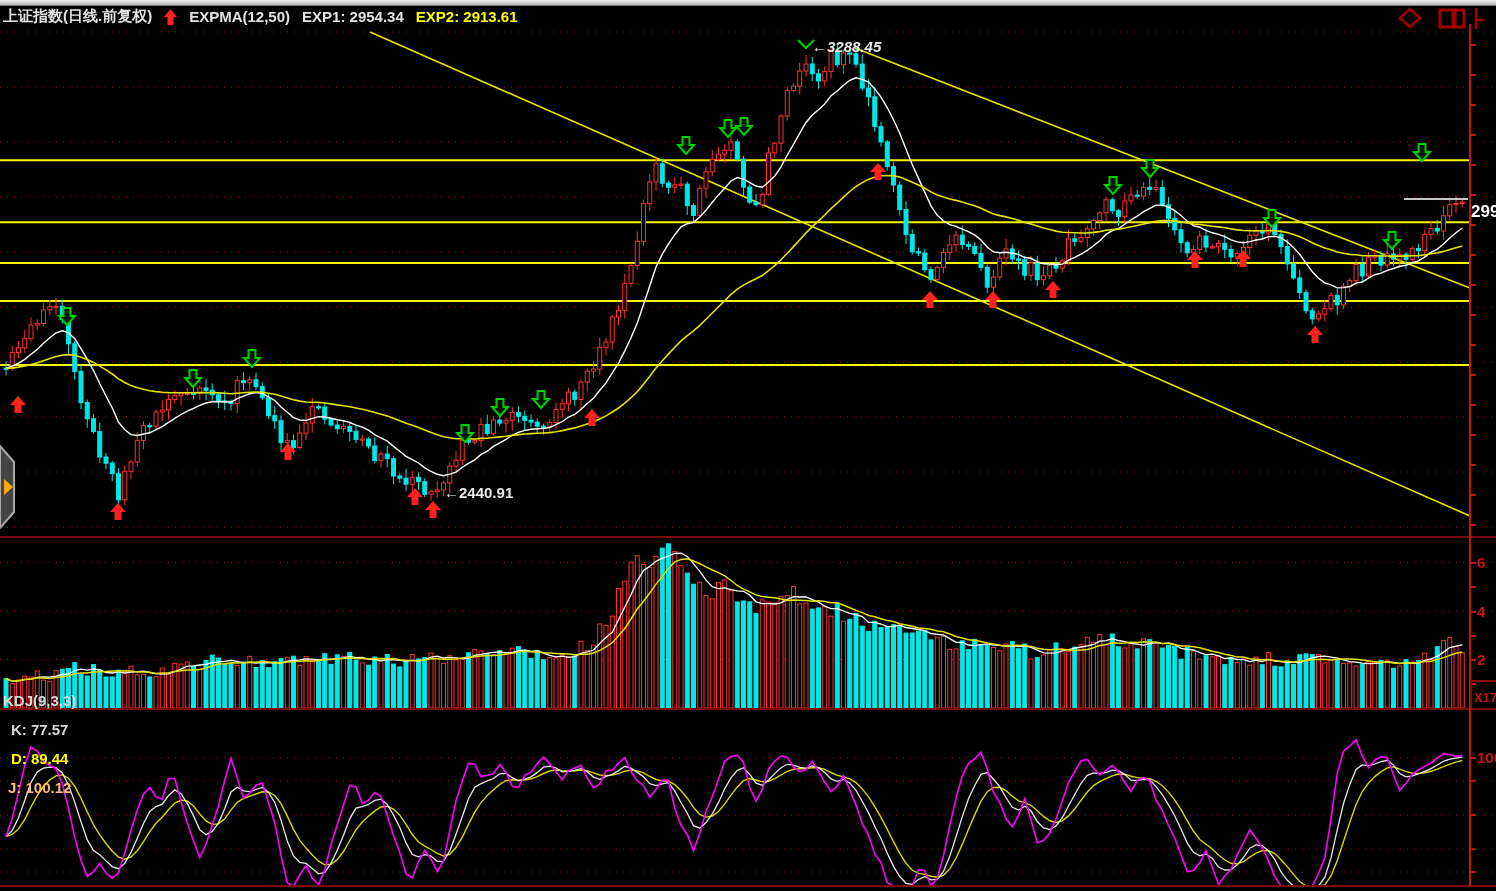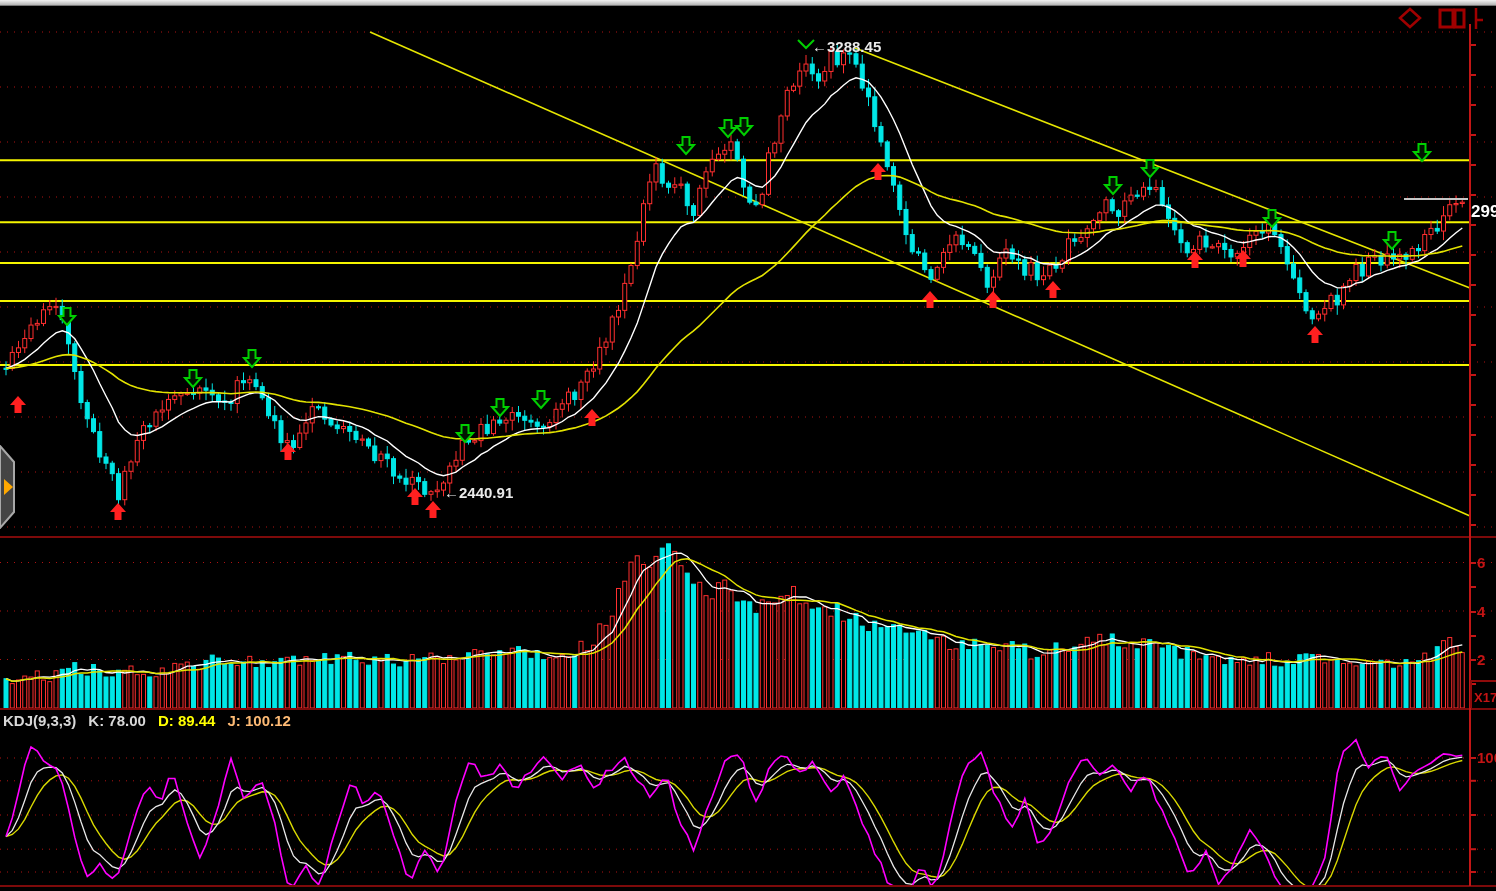--- a/index.html
+++ b/index.html
@@ -5,25 +5,25 @@
   html,body{margin:0;padding:0;background:#000;}
   #app{position:relative;width:1496px;height:891px;background:#000;overflow:hidden;
        font-family:"Liberation Sans",sans-serif;}
   .top-strip{position:absolute;left:0;top:0;width:1496px;height:5px;
        background:linear-gradient(#f2f2f2,#b5b5b5);border-bottom:1px solid #777;z-index:3;}
   #plot{position:absolute;left:0;top:0;z-index:1;}
   .hdr{position:absolute;display:flex;align-items:center;gap:12px;
        font:bold 15px "Liberation Sans",sans-serif;white-space:nowrap;z-index:2;}
   #title-bar{left:3px;top:7px;color:#e2e2e2;}
   #vol-hdr{left:3px;top:541px;color:#e2e2e2;}
-  #kdj-hdr{left:3px;top:712px;color:#d8d8d8;}
+  #kdj-hdr{left:3px;top:692px;color:#d8d8d8;flex-direction:column;}
   .yellow{color:#ffff00;}
   .magenta{color:#fdba74;}
   .annot{position:absolute;font:bold 15px "Liberation Sans",sans-serif;color:#eaeaea;z-index:2;}
-  #high-annot{left:812px;top:38px;}
+  #high-annot{left:812px;top:38px;font-style:italic;}
   #low-annot{left:444px;top:484px;}
   #last-price{position:absolute;left:1436px;top:202px;z-index:2;
        font:bold 17px "Liberation Sans",sans-serif;color:#ffffff;margin-left:35px;}
   #last-line{position:absolute;left:1404px;top:198px;width:64px;height:2px;background:#c6c6c6;z-index:2;}
   .axlbl{position:absolute;font:bold 15px "Liberation Sans",sans-serif;color:#c41414;z-index:2;}
   #vlab0{left:1477px;top:554px;} #vlab1{left:1477px;top:603px;} #vlab2{left:1477px;top:651px;}
   #klab{left:1477px;top:749px;}
   #scale-cell{position:absolute;left:1470px;top:680px;width:26px;height:28px;z-index:2;
        border-left:2px solid #8f0b0b;border-top:2px solid #8f0b0b;color:#c41414;
        font:bold 13px "Liberation Sans",sans-serif;padding:8px 8px 0 2px;box-sizing:border-box;}
@@ -905,25 +905,34 @@
         <line x1="1470" y1="660" x2="1476" y2="660" stroke="#c21616" stroke-width="2"></line>
         <line x1="1470" y1="684" x2="1476" y2="684" stroke="#c21616" stroke-width="2"></line>
         <line x1="1470" y1="758" x2="1476" y2="758" stroke="#c21616" stroke-width="2"></line>
         <line x1="1470" y1="780.8" x2="1476" y2="780.8" stroke="#c21616" stroke-width="2"></line>
         <line x1="1470" y1="815" x2="1476" y2="815" stroke="#c21616" stroke-width="2"></line>
         <line x1="1470" y1="849.2" x2="1476" y2="849.2" stroke="#c21616" stroke-width="2"></line>
         <line x1="1470" y1="872" x2="1476" y2="872" stroke="#c21616" stroke-width="2"></line>
       </g>
     </svg>
 
+  <div class="hdr" id="title-bar">
+    <span>上证指数(日线.前复权)</span>
+    <svg width="13" height="16">
+      <path d="M6.5 0 L13 8 L9.5 8 L9.5 16 L3.5 16 L3.5 8 L0 8 Z" fill="#ff2020"></path>
+    </svg>
+    <span>EXPMA(12,50)</span>
+    <span>EXP1: 2954.34</span>
+    <span class="yellow">EXP2: 2913.61</span>
+  </div>
 
 
   <div class="hdr" id="kdj-hdr">
     <span>KDJ(9,3,3)</span>
-    <span>K: 78.00</span>
+    <span>K: 77.57</span>
     <span class="yellow">D: 89.44</span>
     <span class="magenta">J: 100.12</span>
   </div>
 
   <div class="annot" id="high-annot">←3288.45</div>
   <div class="annot" id="low-annot">←2440.91</div>
   <div id="last-line"></div>
   <div id="last-price">299</div>
 
   <div class="axlbl" id="vlab0">6</div>

